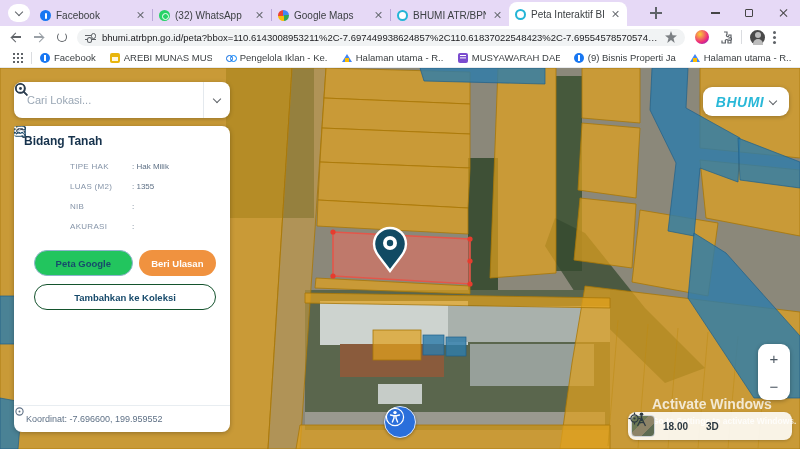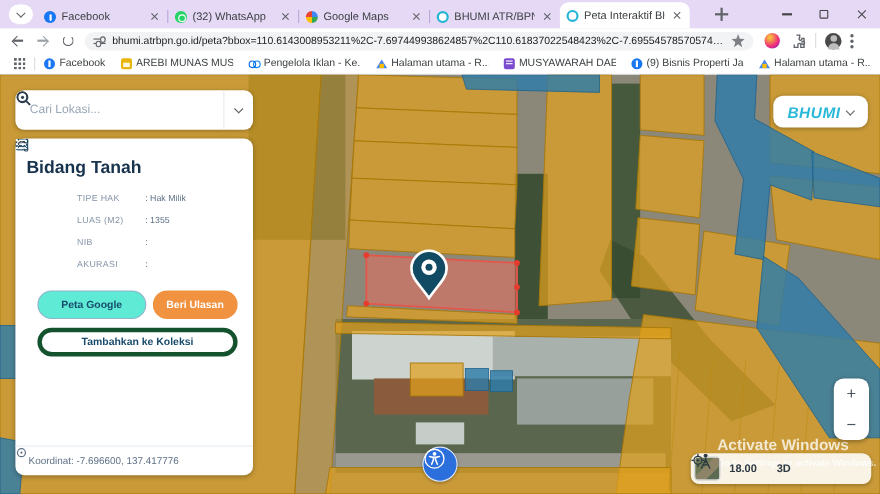--- a/index.html
+++ b/index.html
@@ -80,30 +80,30 @@
   .searchcard input::placeholder { color:#9aa7b5; }
   .sdivider { width:1px; height:36px; background:#e4e9ee; margin-left:6px;}
   .adv { display:flex; align-items:center; gap:4px; padding:0 10px; }
 
   .infopanel { position:absolute; left:14px; top:58px; width:216px; height:306px; background:#fff; border-radius:8px; box-shadow:0 1px 5px rgba(0,0,0,.28); z-index:5; }
   .ip-header { display:flex; align-items:center; padding:9px 8px 8px 10px; border-bottom:1px solid #eef1f4; }
   .ip-title { font-size:10.5px; font-weight:bold; color:#0d7fa6; flex:1; }
   .chip { display:flex; align-items:center; gap:4px; border:1px solid #d9e1e8; border-radius:10px; padding:2px 6px; font-size:9px; color:#3c4a5a; margin-right:6px;}
   .tutup { display:flex; align-items:center; gap:3px; font-size:9px; color:#53606e; }
   .ip-section { padding:8px 10px 0 10px; display:flex; align-items:center; }
-  .ip-section .stitle { font-size:16px; font-weight:bold; color:#16324c; flex:1;margin-top:10px; }
+  .ip-section .stitle { font-size:12px; font-weight:bold; color:#16324c; flex:1; }
   .fields { padding:14px 10px 0 20px;margin-left:36px; }
   .frow { display:flex; margin-bottom:11px; }
   .flabel { width:62px; font-size:8px; color:#8594a8; letter-spacing:.3px; }
   .fvalue { font-size:8px; color:#5f7186; }
   .btnrow { display:flex; gap:6px; padding:8px 14px 0 20px; }
   .btn { display:flex; align-items:center; justify-content:center; gap:5px; font-size:9.5px; font-weight:bold; border-radius:14px; height:26px; cursor:pointer; }
-  .btn-outline { border:1px solid #8fb4cc; color:#174a6b; background:#5eead4; flex:1.25; }
+  .btn-outline { border:1px solid #8fb4cc; color:#174a6b; background:#22c55e; flex:1.25; }
   .btn-orange { background:#f0923f; color:#fff; border:none; flex:1; }
-  .btn-wide { margin:8px 14px 0 20px; border:4px solid #14532d; color:#174a6b; background:#fff; border-radius:14px; height:26px; display:flex; align-items:center; justify-content:center; font-size:9.5px; font-weight:bold;}
+  .btn-wide { margin:8px 14px 0 20px; border:1px solid #14532d; color:#174a6b; background:#fff; border-radius:14px; height:26px; display:flex; align-items:center; justify-content:center; font-size:9.5px; font-weight:bold;}
   .coordrow { position:absolute; left:0; bottom:0; width:100%; height:27px; border-top:1px solid #e8edf1; display:flex; align-items:center; gap:6px; padding:0 12px; }
   .coordtext { font-size:9px; color:#5f7186; }
 
   .brandpill { position:absolute; left:703px; top:19px; width:86px; height:29px; background:#fff; border-radius:9px; box-shadow:0 1px 4px rgba(0,0,0,.25); display:flex; align-items:center; justify-content:center; gap:6px; z-index:5;}
   .brandword { font-size:14px; font-weight:bold; color:#29b8d8; letter-spacing:.5px; font-style:italic; }
 
   .zoomctl { position:absolute; left:758px; top:276px; width:32px; height:56px; background:#fff; border-radius:9px; box-shadow:0 1px 4px rgba(0,0,0,.3); display:flex; flex-direction:column; z-index:5;}
   .zbtn { flex:1; display:flex; align-items:center; justify-content:center; font-size:15px; color:#4a5560; }
 
   .watermark { position:absolute; left:652px; top:328px; z-index:2; color:rgba(255,255,255,.78); pointer-events:none;font-weight:bold;}
@@ -374,21 +374,21 @@
       </div>
       <div class="btn-wide">
         <span>Tambahkan ke Koleksi</span>
       </div>
 
       <div class="coordrow">
         <svg width="11" height="11" viewBox="0 0 11 11">
           <circle cx="5.5" cy="5.5" r="3.6" fill="none" stroke="#5f7186" stroke-width="1.1"></circle>
           <circle cx="5.5" cy="5.5" r="1" fill="#5f7186"></circle>
         </svg>
-        <span class="coordtext">Koordinat: -7.696600, 137.417776</span>
+        <span class="coordtext">Koordinat: -7.696600, 199.959552</span>
       </div>
     </div>
 
     <div class="brandpill">
       <span class="brandword">BHUMI</span>
       <div class="chev"></div>
     </div>
 
     <div class="zoomctl">
       <div class="zbtn">+</div>

